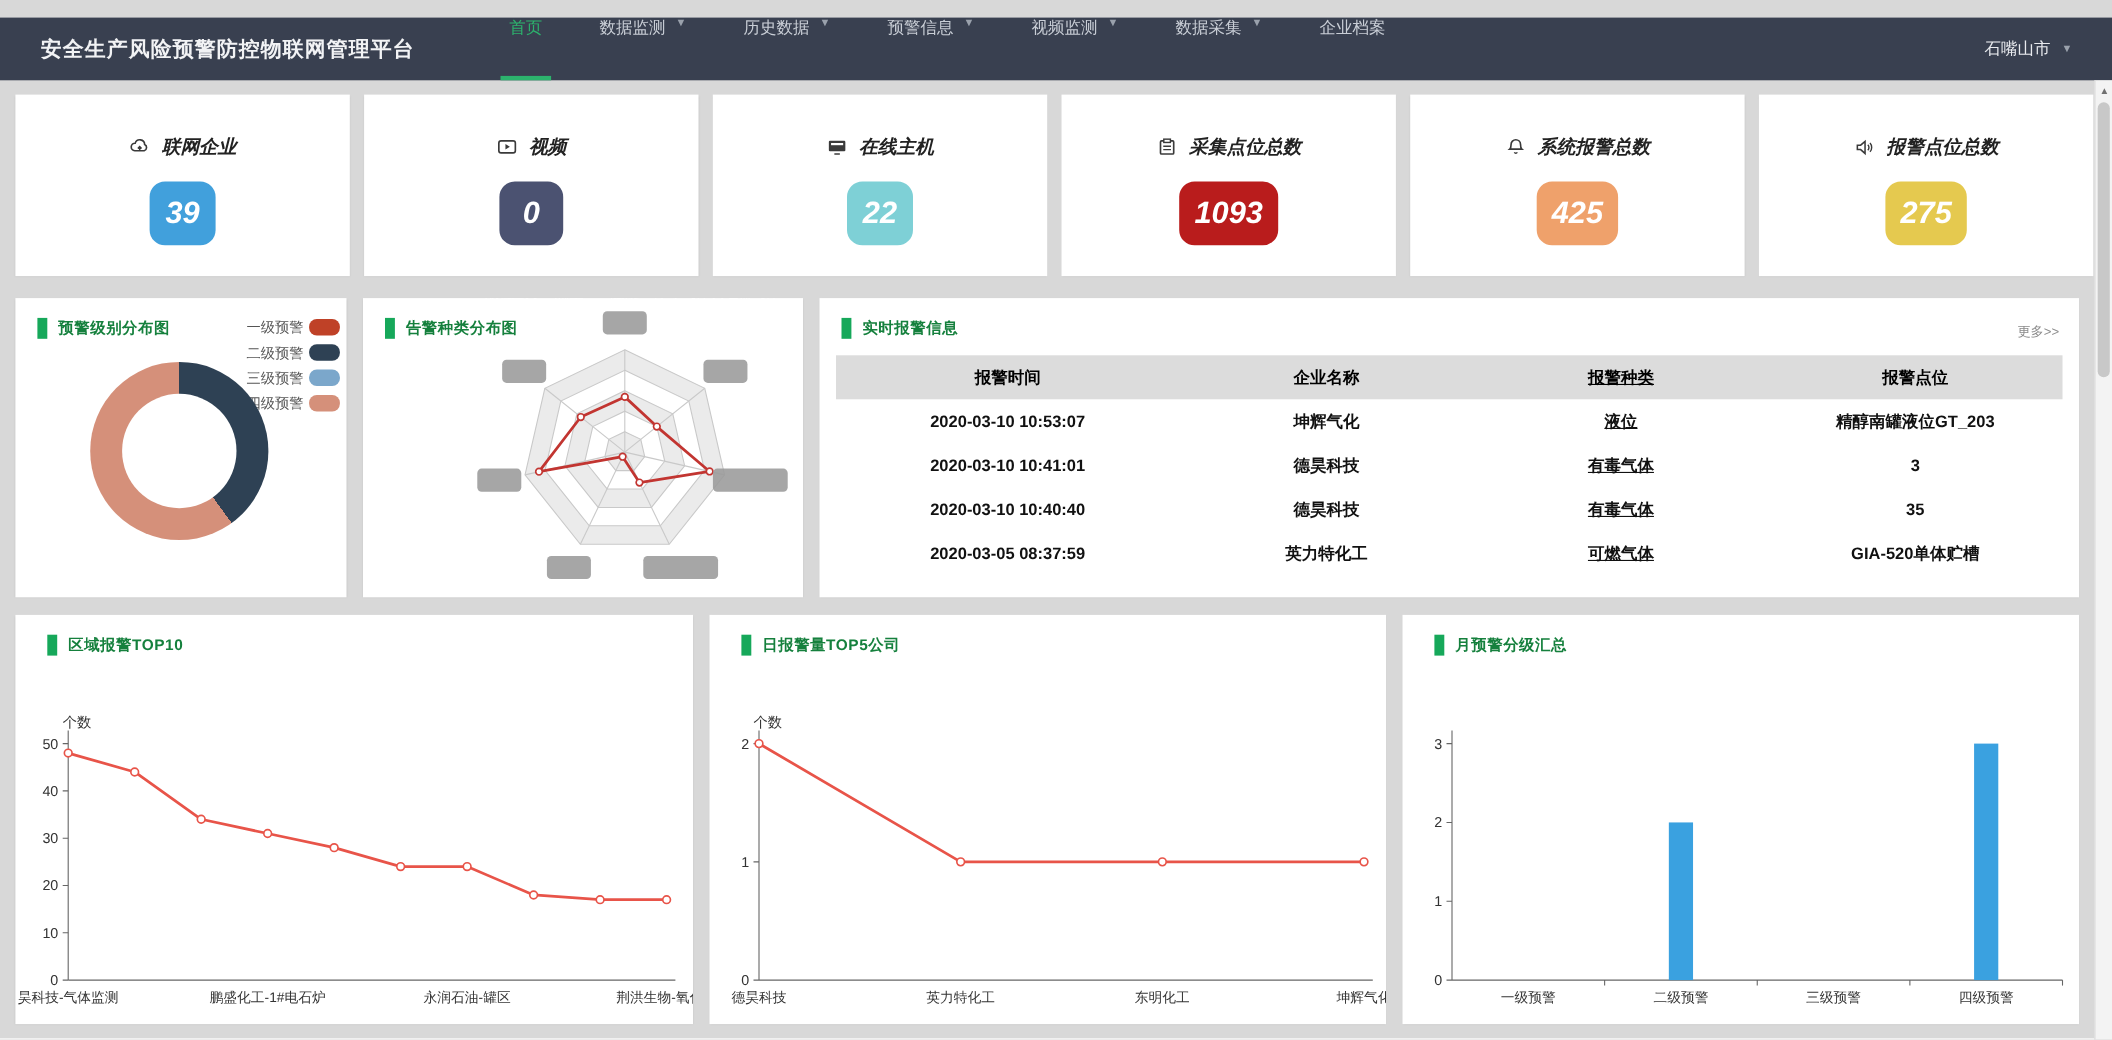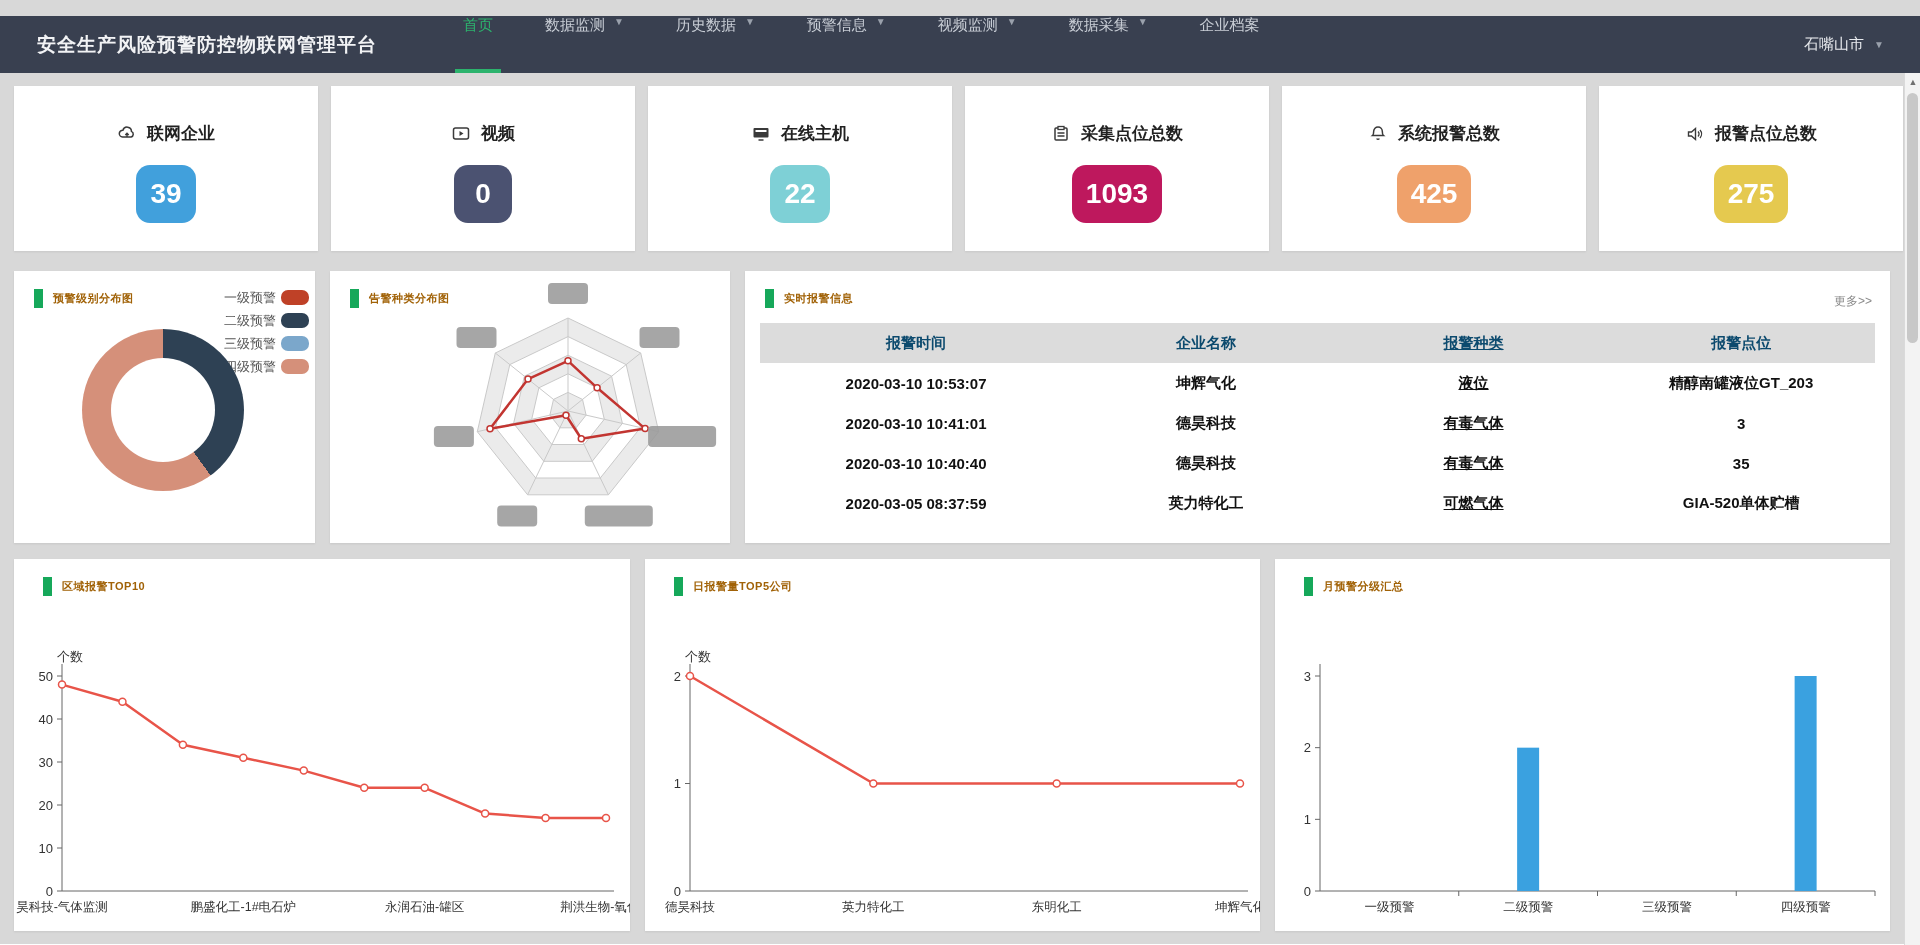--- a/index.html
+++ b/index.html
@@ -20,25 +20,25 @@
   .nav-item.active::after { content:""; position:absolute; left:18px; right:18px;
     bottom:0; height:4px; background:#2cb36d; }
   .nav-region { position:absolute; right:36px; top:0; height:100%;
     display:flex; align-items:center; color:#e8eaee; font-size:15px; cursor:pointer; }
   .nav-region .caret { font-size:10px; color:#9aa1ac; margin-left:10px; }
 
   
   .card { position:absolute; background:#fff; box-shadow:0 1px 2px rgba(0,0,0,0.08); }
   .panel-title { position:absolute; left:20px; top:18px; display:flex; align-items:center; }
   .panel-title .bar { width:9px; height:19px; background:#16a85a; margin-right:10px; }
-  .panel-title .txt { font-size:11px; font-weight:bold; color:#a16207; letter-spacing:0.5px; }
+  .panel-title .txt { font-size:14px; font-weight:bold; color:#15803d; letter-spacing:0.5px; }
 
   
   .stat-card { top:70px; height:165px; width:304px; display:flex; flex-direction:column;
-    align-items:center; }
+    align-items:center;font-style:italic; }
   .stat-head { display:flex; align-items:center; margin-top:36px; }
   .stat-head svg { margin-right:10px; }
   .stat-label { font-size:17px; font-weight:bold; color:#222; }
   .stat-badge { margin-top:20px; min-width:58px; height:58px; padding:0 14px;
     border-radius:14px; color:#fff; font-size:28px; font-weight:bold;
     display:flex; align-items:center; justify-content:center; }
 
   
   .legend { position:absolute; top:15px; left:206px; }
   .legend-item { display:flex; align-items:center; height:23px; cursor:pointer; }
@@ -47,21 +47,21 @@
   .donut { position:absolute; left:68px; top:58px; width:162px; height:162px;
     border-radius:50%; }
   .donut-hole { position:absolute; left:97px; top:87px; width:104px; height:104px;
     border-radius:50%; background:#fff; }
 
   
   .rt-table { position:absolute; left:15px; right:15px; top:52px; }
   .rt-row { display:flex; height:40px; align-items:center; }
   .rt-row.head { background:#dcdcdc; }
   .rt-cell { text-align:center; font-size:15px; color:#111; font-weight:bold; }
-  .rt-row.head .rt-cell { color:#0c4a6e; }
+  .rt-row.head .rt-cell { color:#000000; }
   .c0{width:28%;} .c1{width:24%;} .c2{width:24%;text-decoration:underline;} .c3{width:24%;}
   .more-link { position:absolute; right:18px; top:22px; font-size:12px; color:#8a8a8a;
     cursor:pointer; }
 
   .chart-svg { position:absolute; left:0; top:0; }
 
   
   .bottom-strip { position:absolute; left:0; top:928px; width:1904px; height:17px;
     background:#fff; }
   .strip-teal-a { position:absolute; left:8px; top:2px; width:100px; height:15px;
@@ -150,21 +150,21 @@
       </div>
       <div class="card stat-card" style="left: 965px;">
         <div class="stat-head">
           <svg width="20" height="19" viewBox="0 0 19 19">
             <rect x="3.5" y="4" width="12" height="12" rx="1" fill="none" stroke="#3a3a3a" stroke-width="1.5"></rect>
             <rect x="6.5" y="2.5" width="6" height="3" fill="#fff" stroke="#3a3a3a" stroke-width="1.3"></rect>
             <path d="M6 9h7 M6 12h7" stroke="#3a3a3a" stroke-width="1.3"></path>
           </svg>
           <span class="stat-label">采集点位总数</span>
         </div>
-        <div class="stat-badge" style="background: #be185d;">1093</div>
+        <div class="stat-badge" style="background: #b91c1c;">1093</div>
       </div>
       <div class="card stat-card" style="left: 1282px;">
         <div class="stat-head">
           <svg width="20" height="19" viewBox="0 0 19 19">
             <path d="M9.5 3a4.3 4.3 0 0 1 4.3 4.3c0 3.2 1.2 4.2 1.2 4.2H4s1.2-1 1.2-4.2A4.3 4.3 0 0 1 9.5 3z" fill="none" stroke="#3a3a3a" stroke-width="1.5"></path>
             <path d="M8.2 14.5a1.4 1.4 0 0 0 2.6 0" fill="none" stroke="#3a3a3a" stroke-width="1.3"></path>
           </svg>
           <span class="stat-label">系统报警总数</span>
         </div>
         <div class="stat-badge" style="background: rgb(239, 161, 107);">425</div>

